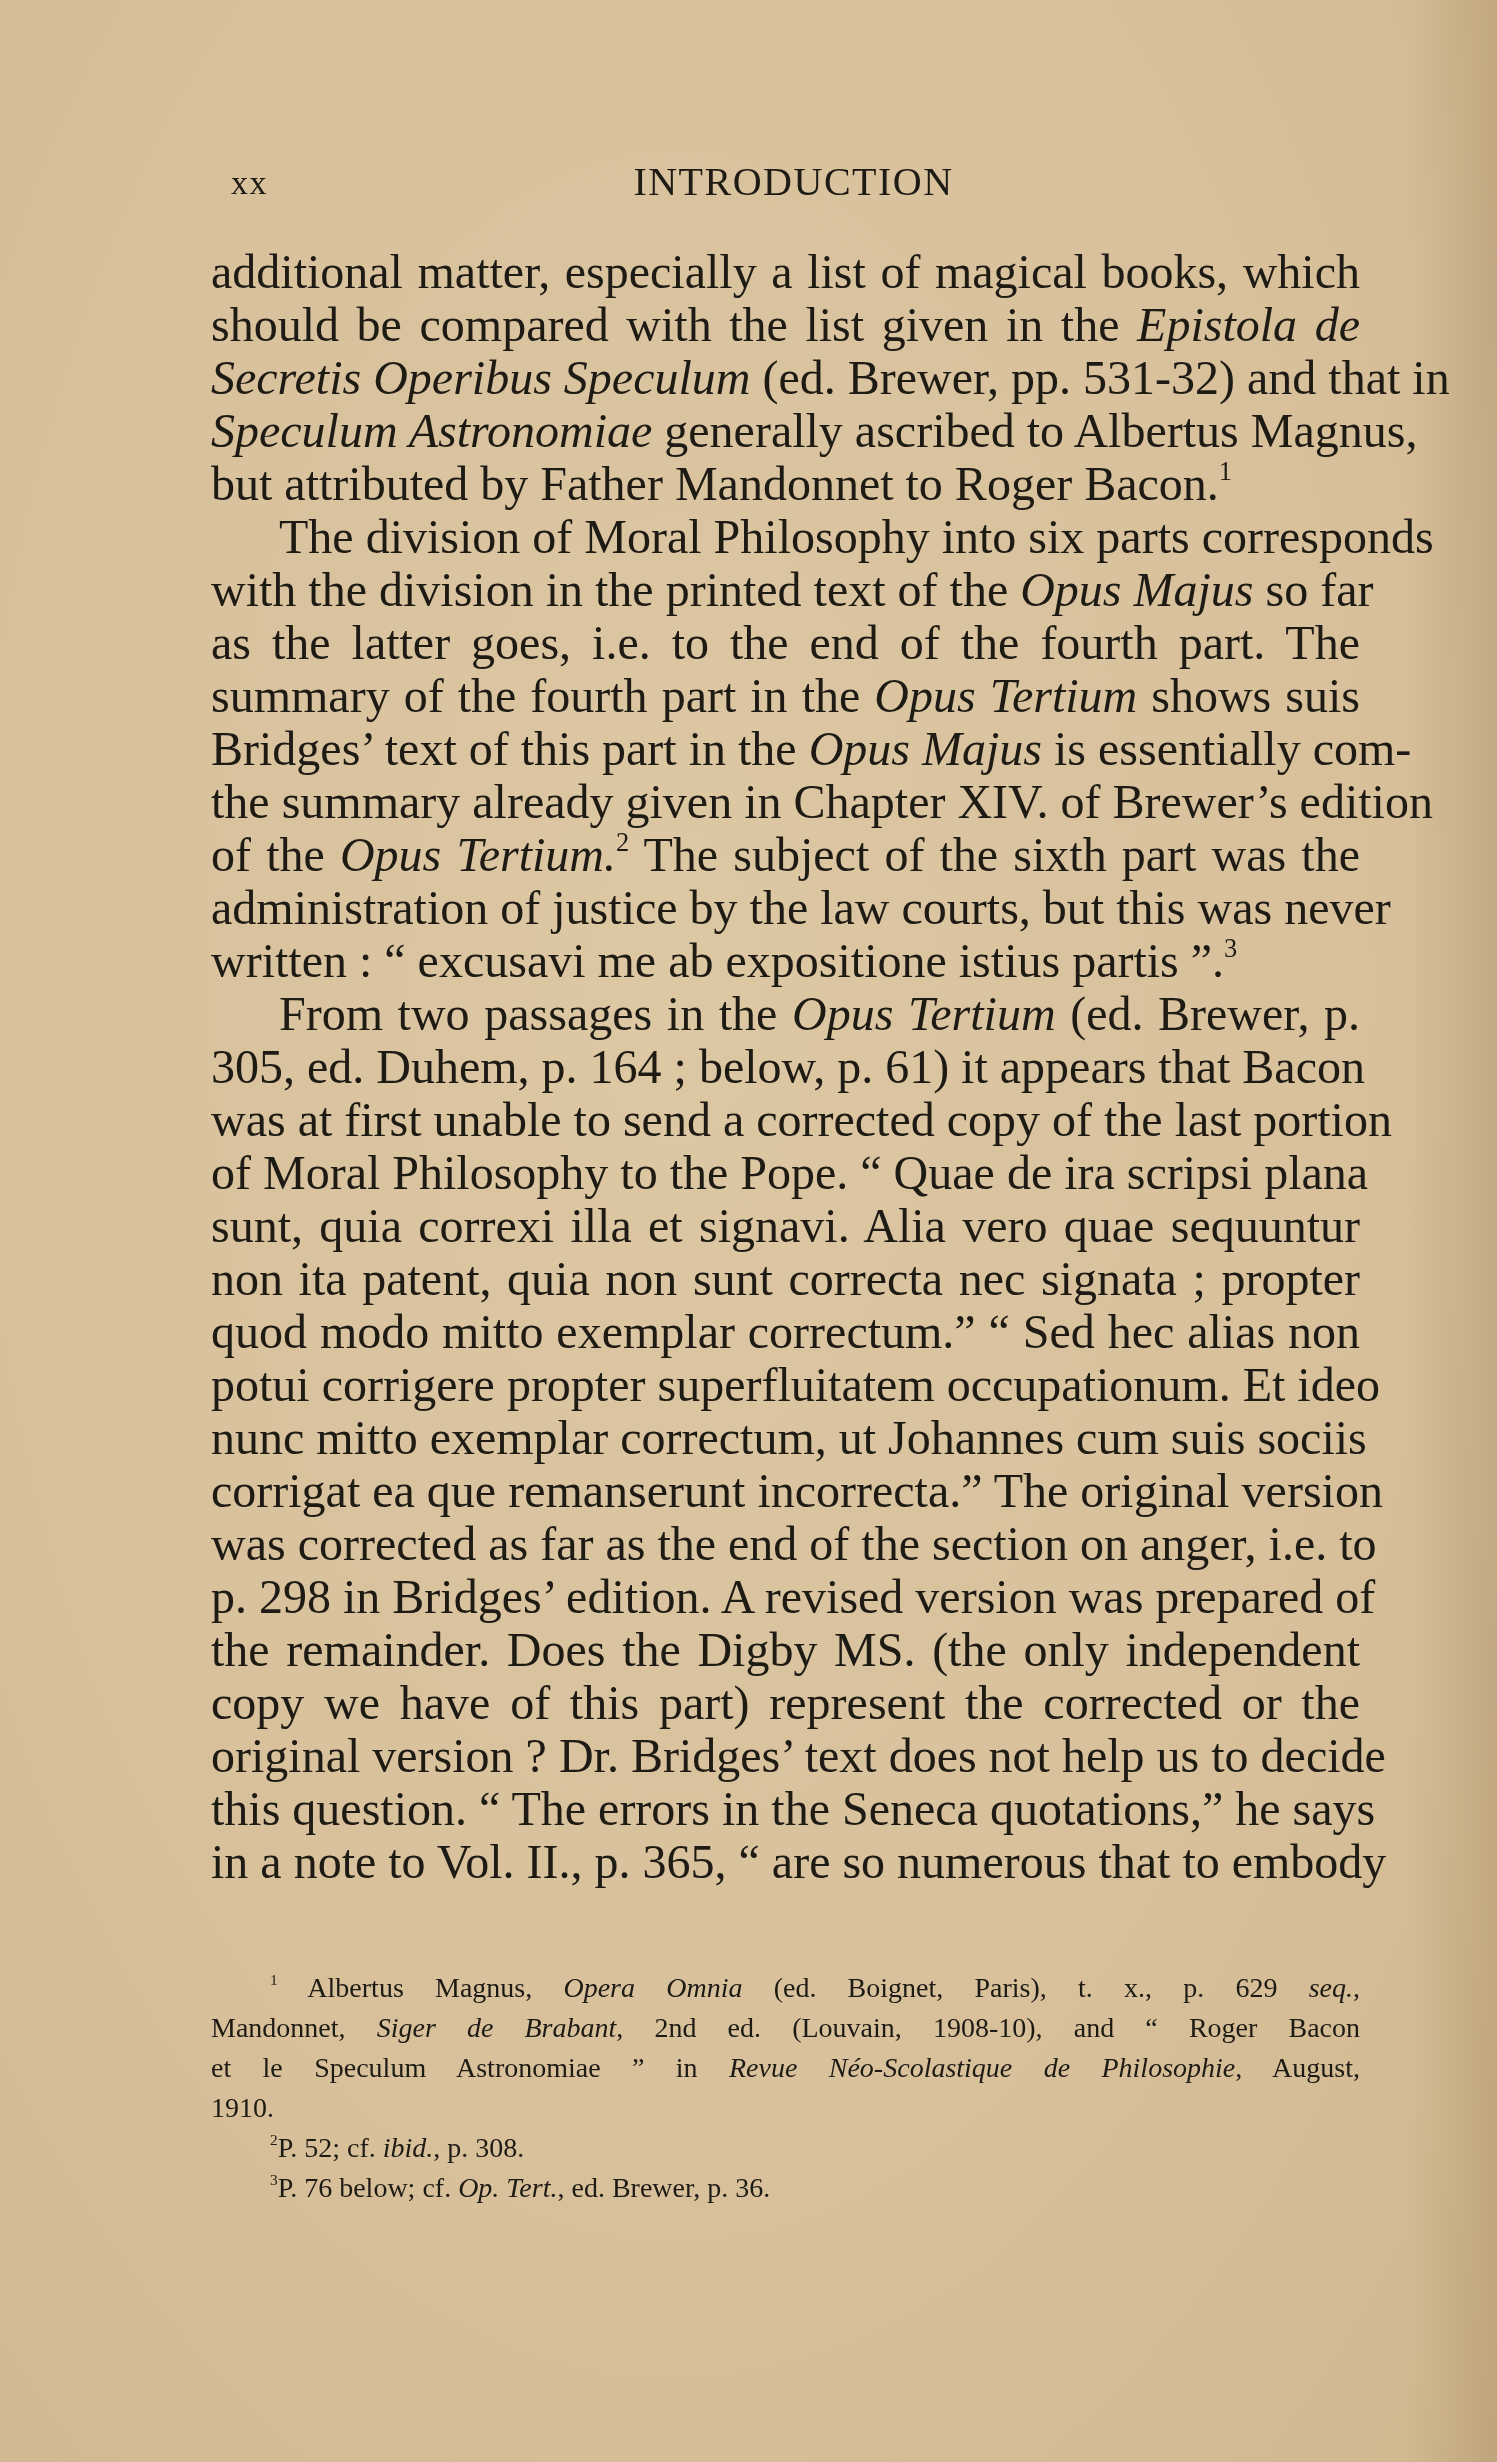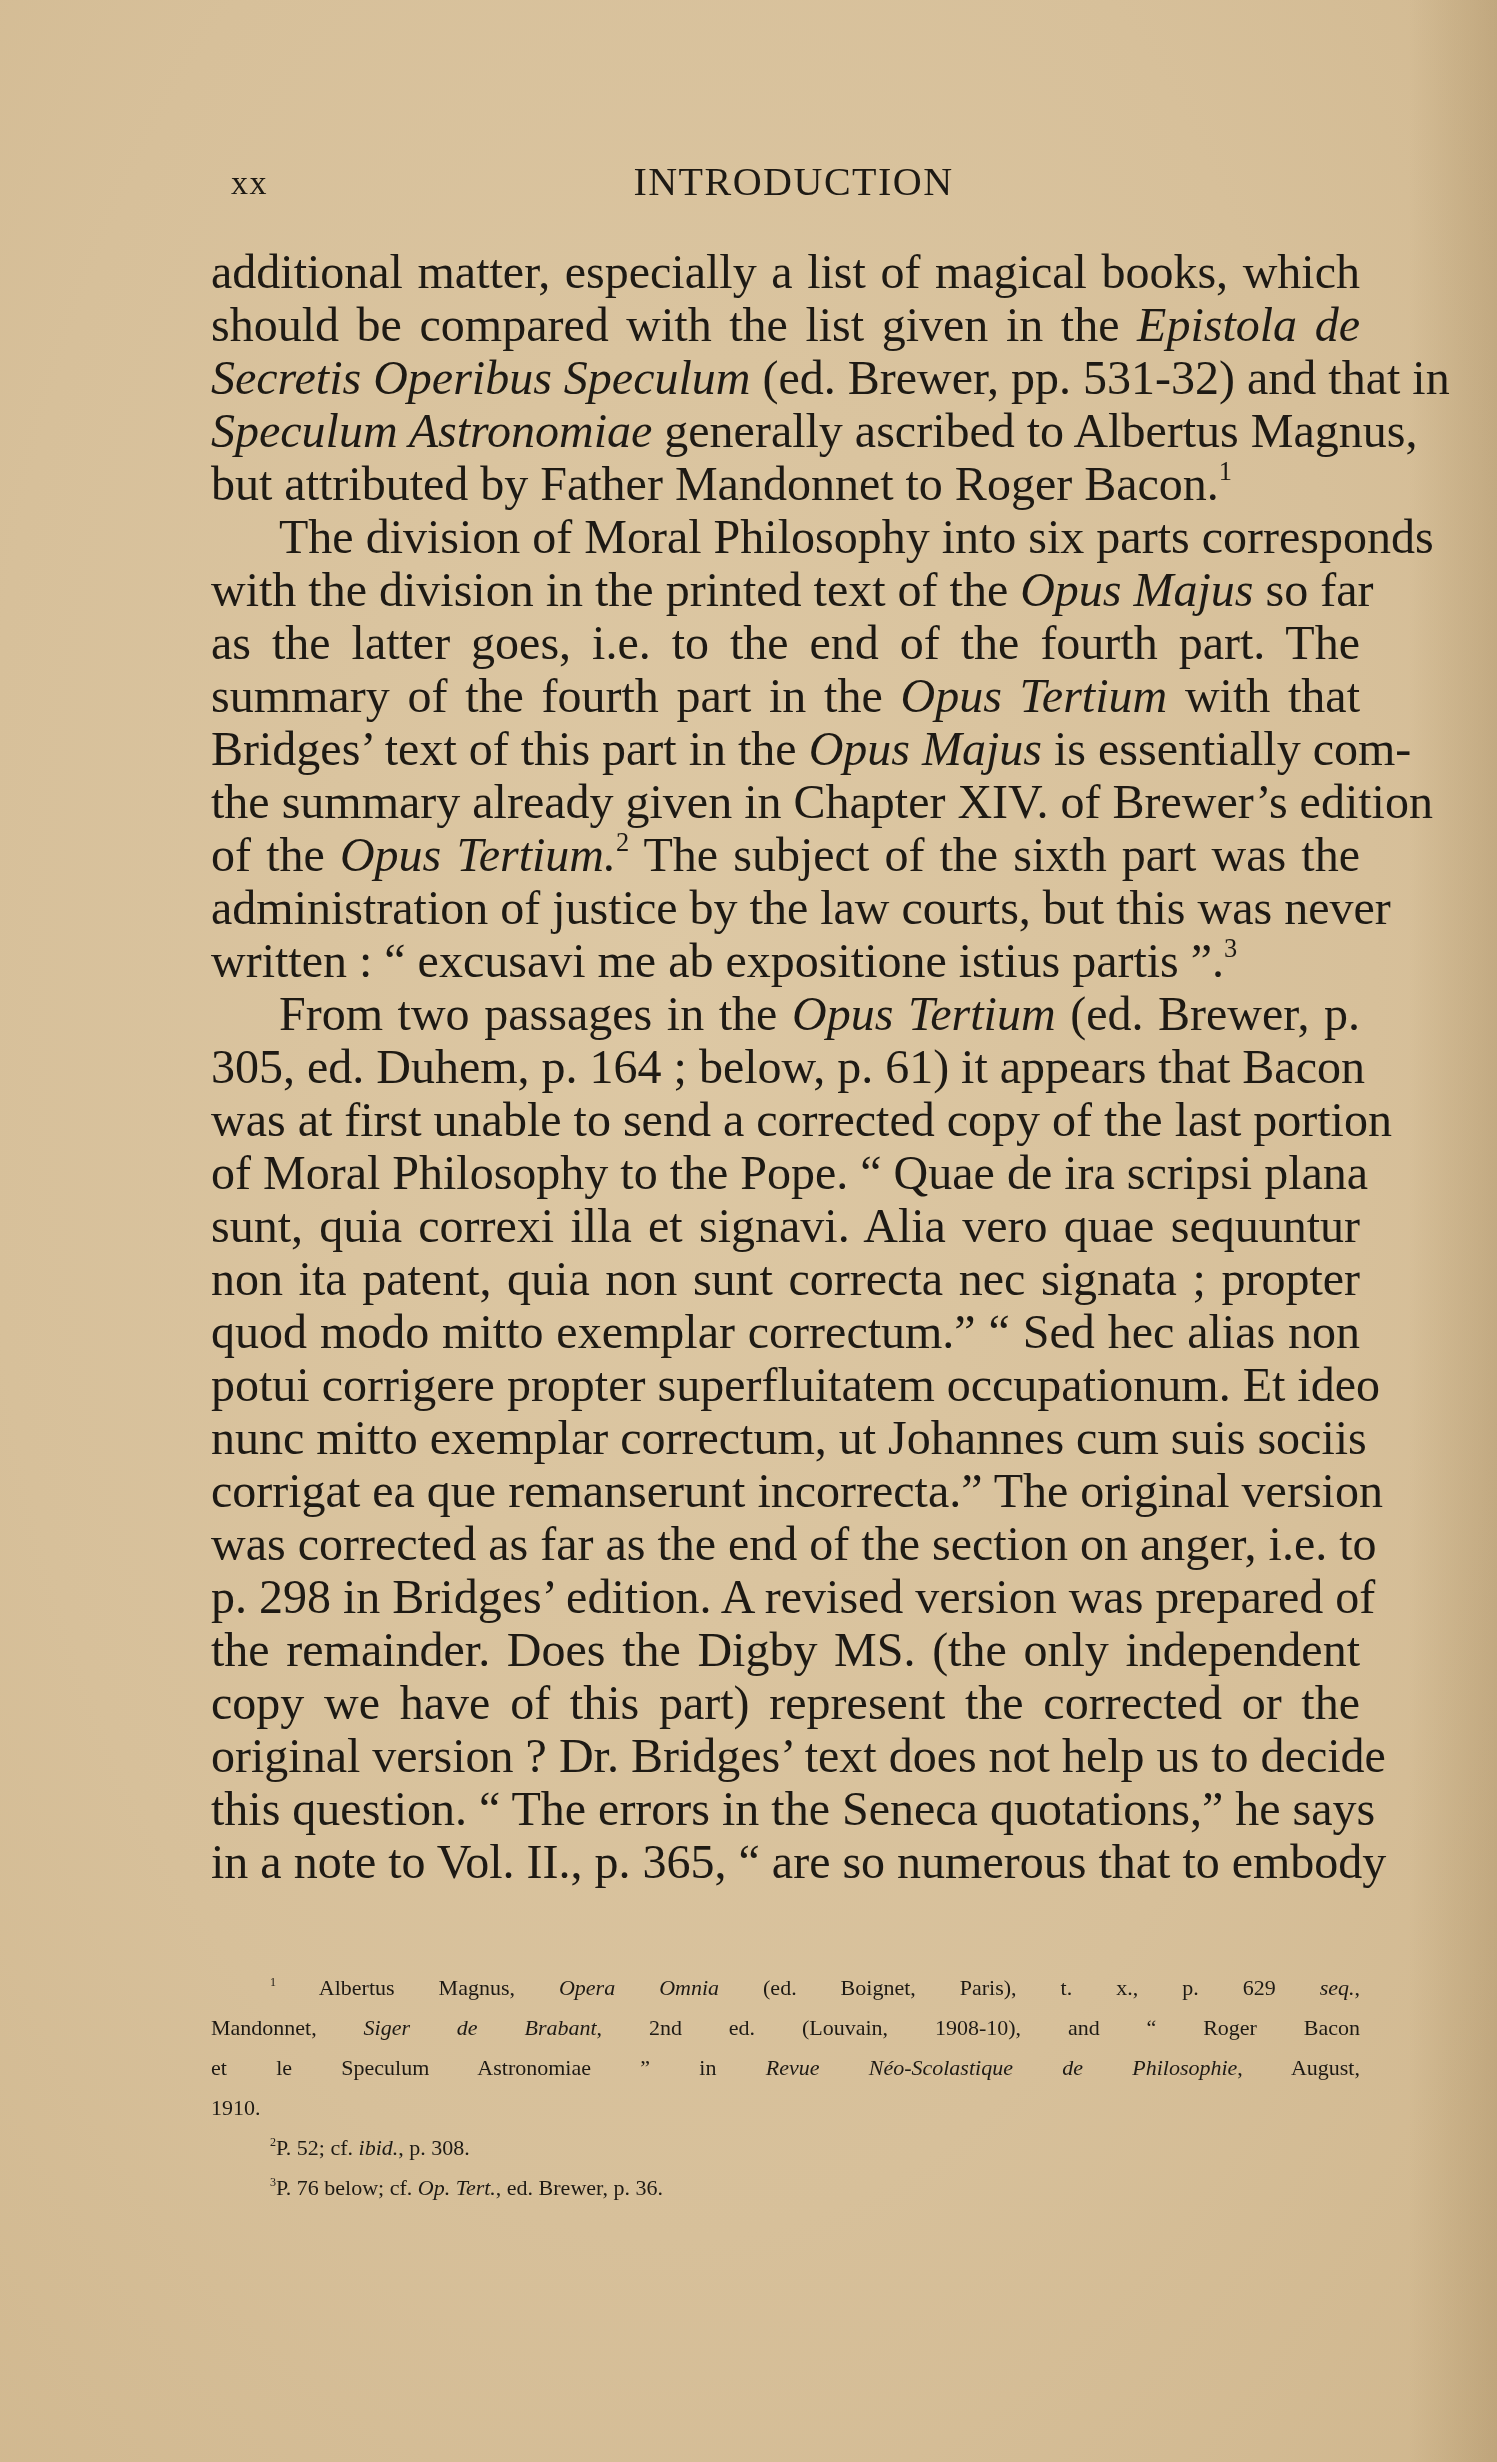--- a/index.html
+++ b/index.html
@@ -35,21 +35,21 @@
     display: block; white-space: nowrap;
     text-align: justify; text-align-last: justify;
     height: 53px;
   }
   .line.indent { padding-left: 68px; }
   .line.last { text-align-last: left; }
   i { font-style: italic; }
   sup { font-size: 0.55em; vertical-align: 0.75em; line-height: 0; }
   .footnotes {
     position: absolute; left: 211px; top: 1968px; width: 1149px;
-    font-size: 22px; line-height: 40px;
+    font-size: 28px; line-height: 40px;
   }
   .fn-line { display: block; white-space: nowrap; text-align: justify; text-align-last: justify; height: 40px; }
   .fn-line.indent { padding-left: 59px; }
   .fn-line.last { text-align-last: left; }
 </style>
 </head>
 <body>
 
 <div class="page-bg"></div>
 
@@ -60,21 +60,21 @@
 
 <div class="body-text" id="body-text">
     <span class="line"><span>additional matter, especially a list of magical books, which</span></span>
     <span class="line"><span>should be compared with the list given in the </span><i>Epistola de</i></span>
     <span class="line"><i>Secretis Operibus Speculum</i><span> (ed. Brewer, pp. 531-32) and that in</span></span>
     <span class="line"><i>Speculum Astronomiae</i><span> generally ascribed to Albertus Magnus,</span></span>
     <span class="line last"><span>but attributed by Father Mandonnet to Roger Bacon.</span><sup>1</sup></span>
     <span class="line indent"><span>The division of Moral Philosophy into six parts corresponds</span></span>
     <span class="line"><span>with the division in the printed text of the </span><i>Opus Majus</i><span> so far</span></span>
     <span class="line"><span>as the latter goes, i.e. to the end of the fourth part. The</span></span>
-    <span class="line"><span>summary of the fourth part in the </span><i>Opus Tertium</i><span> with that</span></span>
+    <span class="line"><span>summary of the fourth part in the </span><i>Opus Tertium</i><span> shows suis</span></span>
     <span class="line"><span>Bridges’ text of this part in the </span><i>Opus Majus</i><span> is essentially com-</span></span>
     <span class="line"><span>the summary already given in Chapter XIV. of Brewer’s edition</span></span>
     <span class="line"><span>of the </span><i>Opus Tertium.</i><sup>2</sup><span> The subject of the sixth part was the</span></span>
     <span class="line"><span>administration of justice by the law courts, but this was never</span></span>
     <span class="line last"><span>written : “ excusavi me ab expositione istius partis ”.</span><sup>3</sup></span>
     <span class="line indent"><span>From two passages in the </span><i>Opus Tertium</i><span> (ed. Brewer, p.</span></span>
     <span class="line"><span>305, ed. Duhem, p. 164 ; below, p. 61) it appears that Bacon</span></span>
     <span class="line"><span>was at first unable to send a corrected copy of the last portion</span></span>
     <span class="line"><span>of Moral Philosophy to the Pope. “ Quae de ira scripsi plana</span></span>
     <span class="line"><span>sunt, quia correxi illa et signavi. Alia vero quae sequuntur</span></span>

